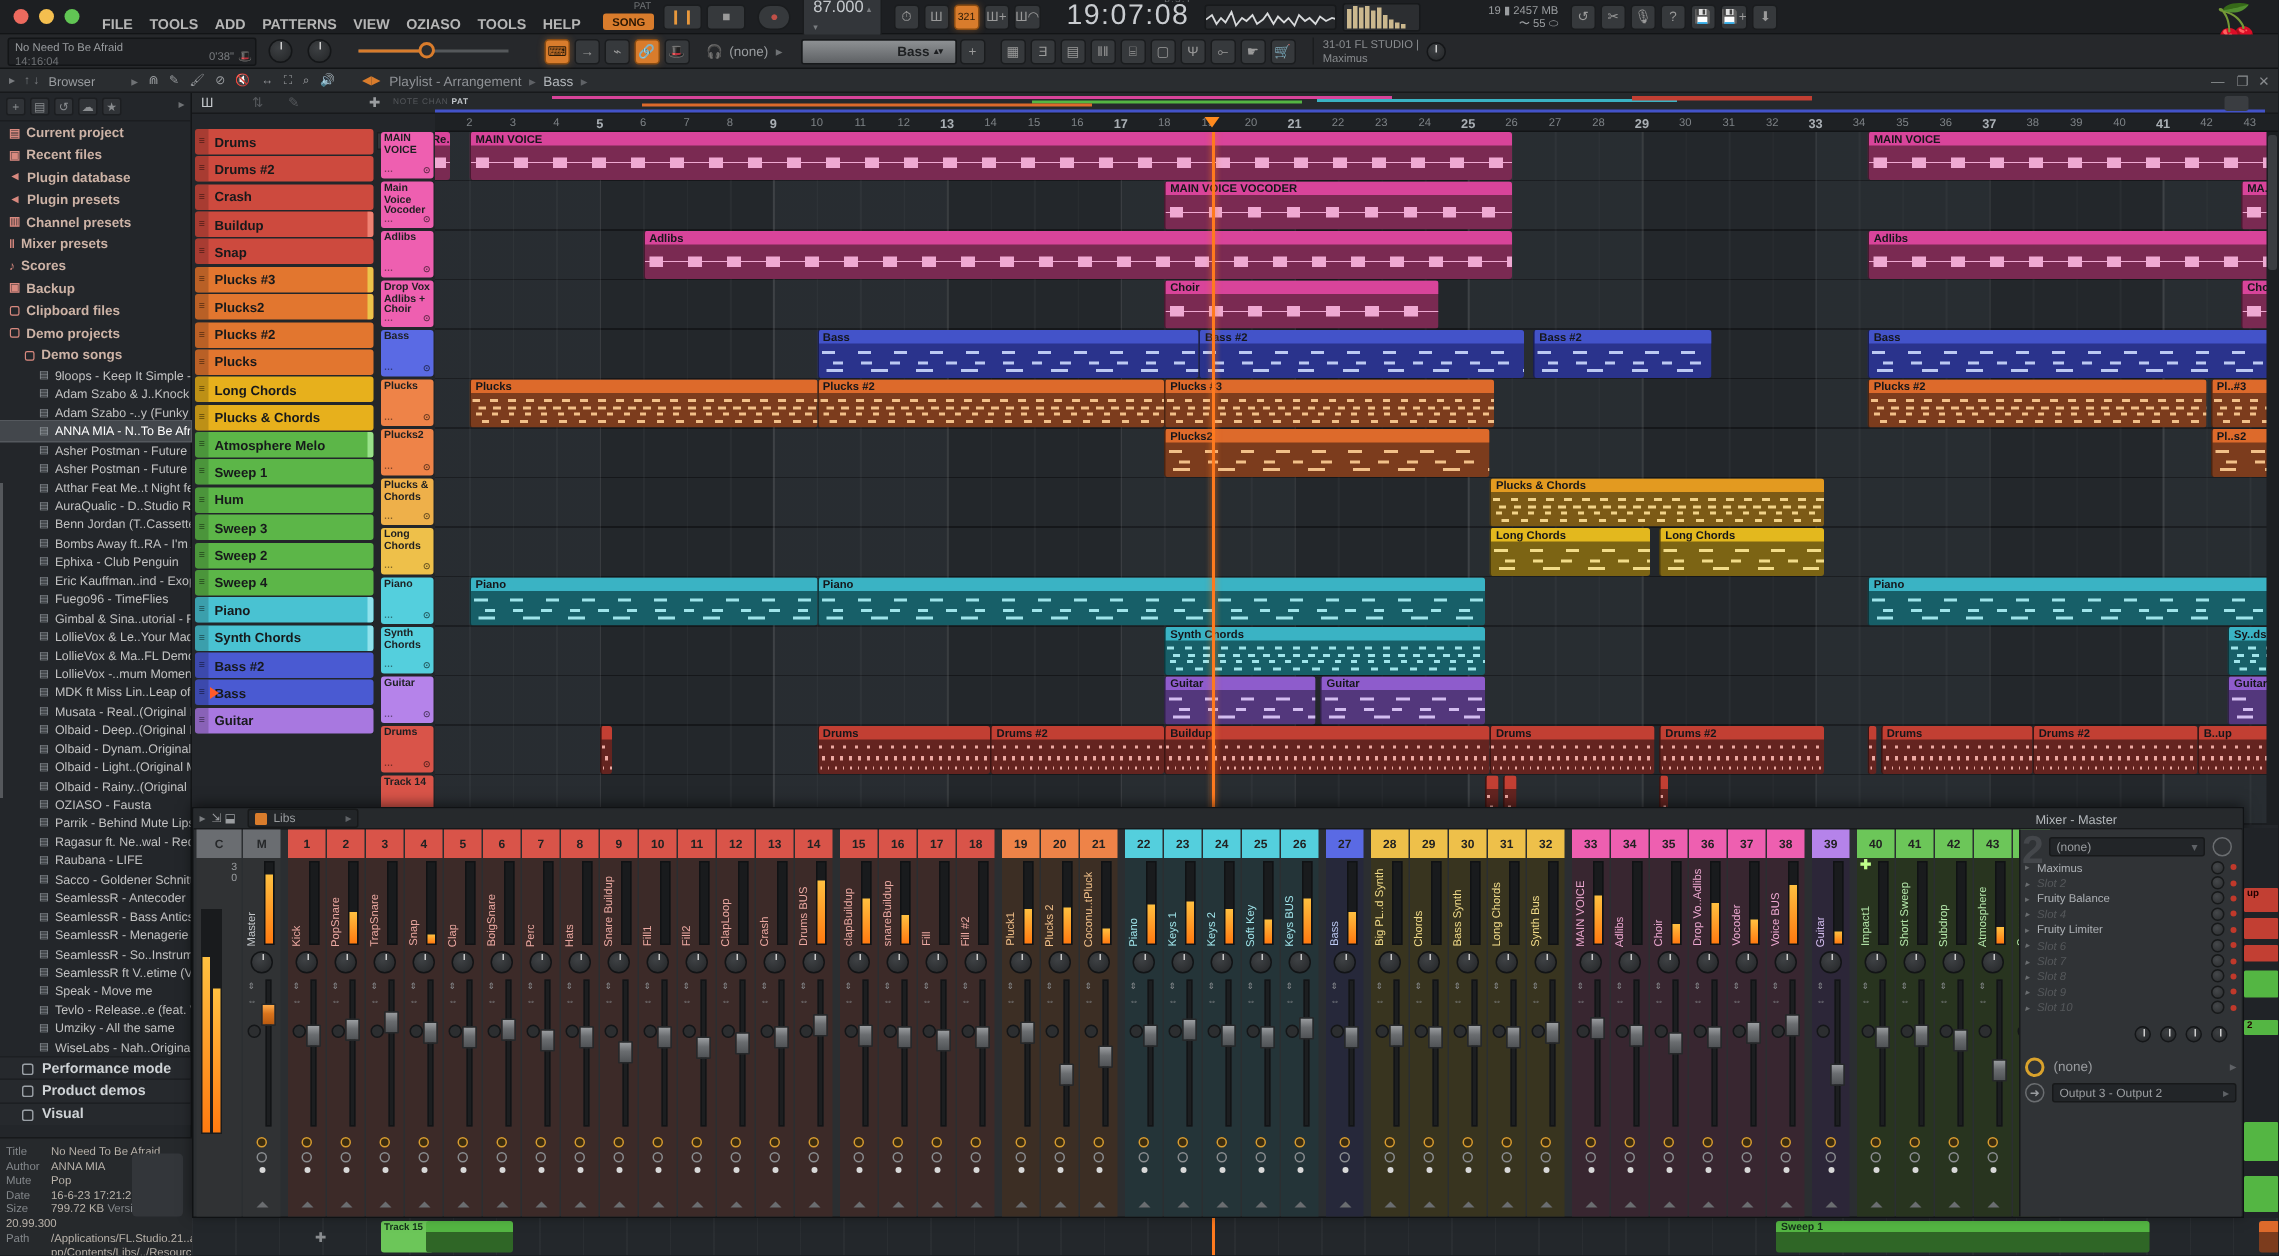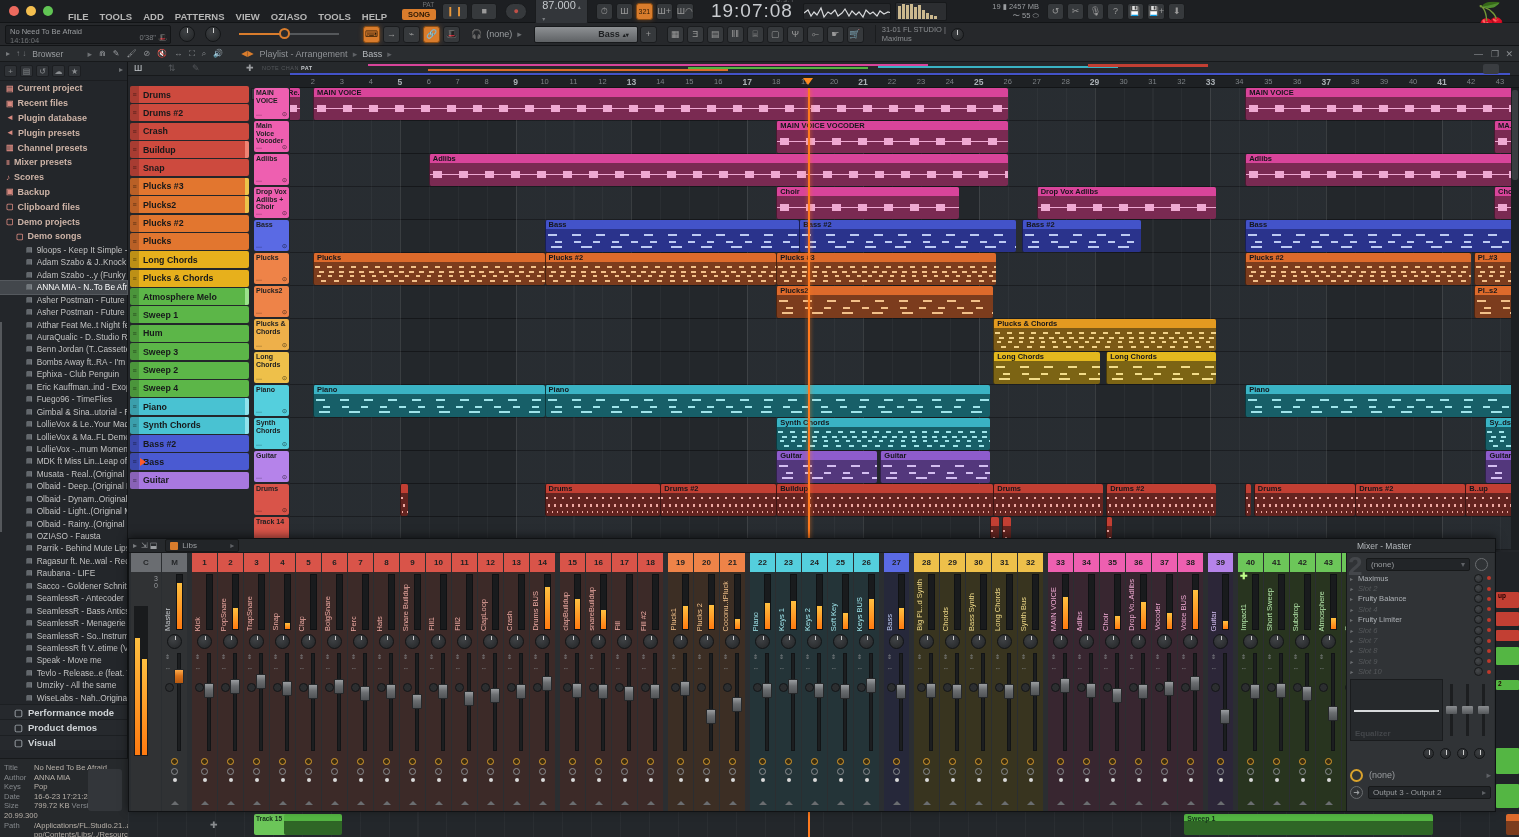--- a/index.html
+++ b/index.html
@@ -309,21 +309,21 @@
         <div class="file"><span class="fi">▤</span>WiseLabs - Nah..Original Mix)</div>
         <div class="bfold"><span class="ci">▢</span>Performance mode</div>
         <div class="bfold"><span class="ci">▢</span>Product demos</div>
         <div class="bfold"><span class="ci">▢</span>Visual</div>
       </div>
     <div style="position:absolute;left:0;top:260px;width:2px;height:210px;background:#55585c;"></div>
     <div id="finfo">
       <div style="position:absolute;right:6px;top:10px;width:34px;height:42px;background:#33363a;border-radius:3px;"></div>
       <div><span class="lab">Title</span><span class="val">No Need To Be Afraid</span></div>
       <div><span class="lab">Author</span><span class="val">ANNA MIA</span></div>
-      <div><span class="lab">Keys</span><span class="val">Pop</span></div>
+      <div><span class="lab">Mute</span><span class="val">Pop</span></div>
       <div><span class="lab">Date</span><span class="val">16-6-23 17:21:28</span></div>
       <div><span class="lab">Size</span><span class="val" style="width:auto;">799.72 KB</span> <span class="lab" style="width:auto;">Version</span> <span class="val" style="width:auto;">20.99.300</span></div>
       <div><span class="lab">Path</span><span class="val">/Applications/FL.Studio.21..a-pp/Contents/Libs/../Resourc-</span></div>
     </div>
 
   </div>
 
   <div class="abs" id="playlist">
     <div id="plTop">
       <span style="position:absolute;left:6px;top:1px;color:#c4c8cc;font-size:9px;">Ш</span>
@@ -452,24 +452,20 @@
           <div class="cbody k-a"></div>
         </div>
         <div class="clip" style="left: 955.14px; width: 272.13px; top: 66px; background: rgb(122, 42, 82); --n: #efa9d2;">
           <div class="chead" style="background: rgb(216, 68, 154);">Adlibs</div>
           <div class="cbody k-a"></div>
         </div>
         <div class="clip" style="left: 486.15px; width: 182.385px; top: 99px; background: rgb(122, 42, 82); --n: #efa9d2;">
           <div class="chead" style="background: rgb(216, 68, 154);">Choir</div>
           <div class="cbody k-a"></div>
         </div>
-        <div class="clip" style="left: 746.7px; width: 179.49px; top: 99px; background: rgb(122, 42, 82); --n: #efa9d2;">
-          <div class="chead" style="background: rgb(216, 68, 154);">Drop Vox Adlibs</div>
-          <div class="cbody k-a"></div>
-        </div>
         <div class="clip" style="left: 1204.11px; width: 23.16px; top: 99px; background: rgb(122, 42, 82); --n: #efa9d2;">
           <div class="chead" style="background: rgb(216, 68, 154);">Choir</div>
           <div class="cbody k-a"></div>
         </div>
         <div class="clip" style="left: 254.55px; width: 254.76px; top: 132px; background: rgb(42, 51, 140); --n: #bcc9f2;">
           <div class="chead" style="background: rgb(67, 83, 201);">Bass</div>
           <div class="cbody k-n"></div>
         </div>
         <div class="clip" style="left: 509.31px; width: 217.125px; top: 132px; background: rgb(42, 51, 140); --n: #bcc9f2;">
           <div class="chead" style="background: rgb(67, 83, 201);">Bass #2</div>
@@ -1754,37 +1750,20 @@
           <div class="slot"><span class="arrow">▸</span>Slot 2<span class="sk"></span><span class="sd"></span></div>
           <div class="slot on"><span class="arrow">▸</span>Fruity Balance<span class="sk"></span><span class="sd"></span></div>
           <div class="slot"><span class="arrow">▸</span>Slot 4<span class="sk"></span><span class="sd"></span></div>
           <div class="slot on"><span class="arrow">▸</span>Fruity Limiter<span class="sk"></span><span class="sd"></span></div>
           <div class="slot"><span class="arrow">▸</span>Slot 6<span class="sk"></span><span class="sd"></span></div>
           <div class="slot"><span class="arrow">▸</span>Slot 7<span class="sk"></span><span class="sd"></span></div>
           <div class="slot"><span class="arrow">▸</span>Slot 8<span class="sk"></span><span class="sd"></span></div>
           <div class="slot"><span class="arrow">▸</span>Slot 9<span class="sk"></span><span class="sd"></span></div>
           <div class="slot"><span class="arrow">▸</span>Slot 10<span class="sk"></span><span class="sd"></span></div>
         </div>
-      <div class="row" style="height:62px;align-items:stretch;margin-top:2px;">
-        <div style="flex:1;background:#26292c;border:1px solid #1a1c1e;position:relative;">
-          <div style="position:absolute;left:3px;right:3px;top:50%;height:2px;background:#d8dadc;"></div>
-          <span style="position:absolute;left:4px;bottom:2px;color:#44474b;font-size:8px;font-weight:bold;">Equalizer</span>
-        </div>
-        <div class="row" style="width:48px;justify-content:space-around;">
-          <div style="width:3px;height:52px;background:#1c1e20;position:relative;">
-              <i style="position:absolute;left:-4px;top:22px;width:11px;height:8px;background:linear-gradient(180deg,#8a8d90,#55585b);display:block;border-radius:1px;"></i>
-            </div>
-          <div style="width:3px;height:52px;background:#1c1e20;position:relative;">
-              <i style="position:absolute;left:-4px;top:22px;width:11px;height:8px;background:linear-gradient(180deg,#8a8d90,#55585b);display:block;border-radius:1px;"></i>
-            </div>
-          <div style="width:3px;height:52px;background:#1c1e20;position:relative;">
-              <i style="position:absolute;left:-4px;top:22px;width:11px;height:8px;background:linear-gradient(180deg,#8a8d90,#55585b);display:block;border-radius:1px;"></i>
-            </div>
-        </div>
-      </div>
       <div class="row" style="height:26px;justify-content:flex-end;gap:6px;padding-right:6px;">
         <span class="knob" style="width:11px;height:11px;"></span>
           <span class="knob" style="width:11px;height:11px;"></span>
           <span class="knob" style="width:11px;height:11px;"></span>
           <span class="knob" style="width:11px;height:11px;"></span>
       </div>
       <div class="row" style="height:17px;">
         <span style="width:13px;height:13px;border:2px solid #d9a22c;border-radius:50%;display:inline-block;margin-right:6px;"></span>
         <span style="color:#9a9da0;">(none)</span>
         <span style="margin-left:auto;color:#5f6266;">▸</span>

